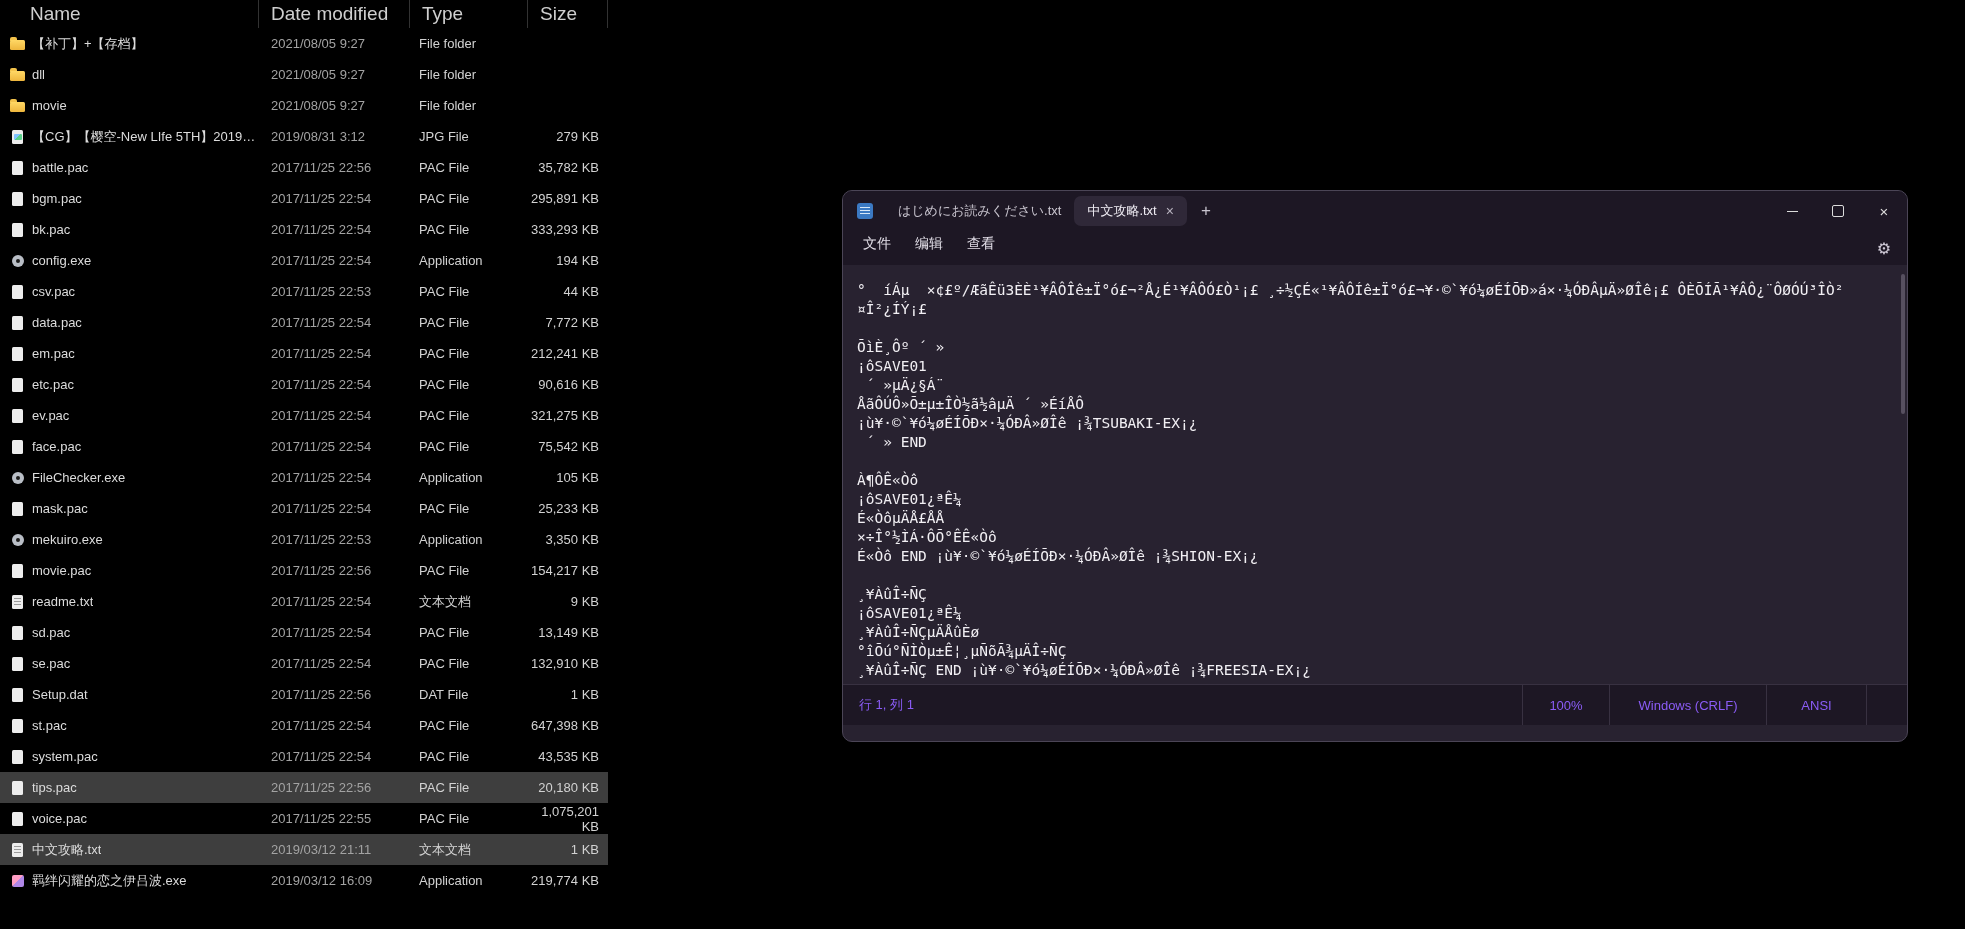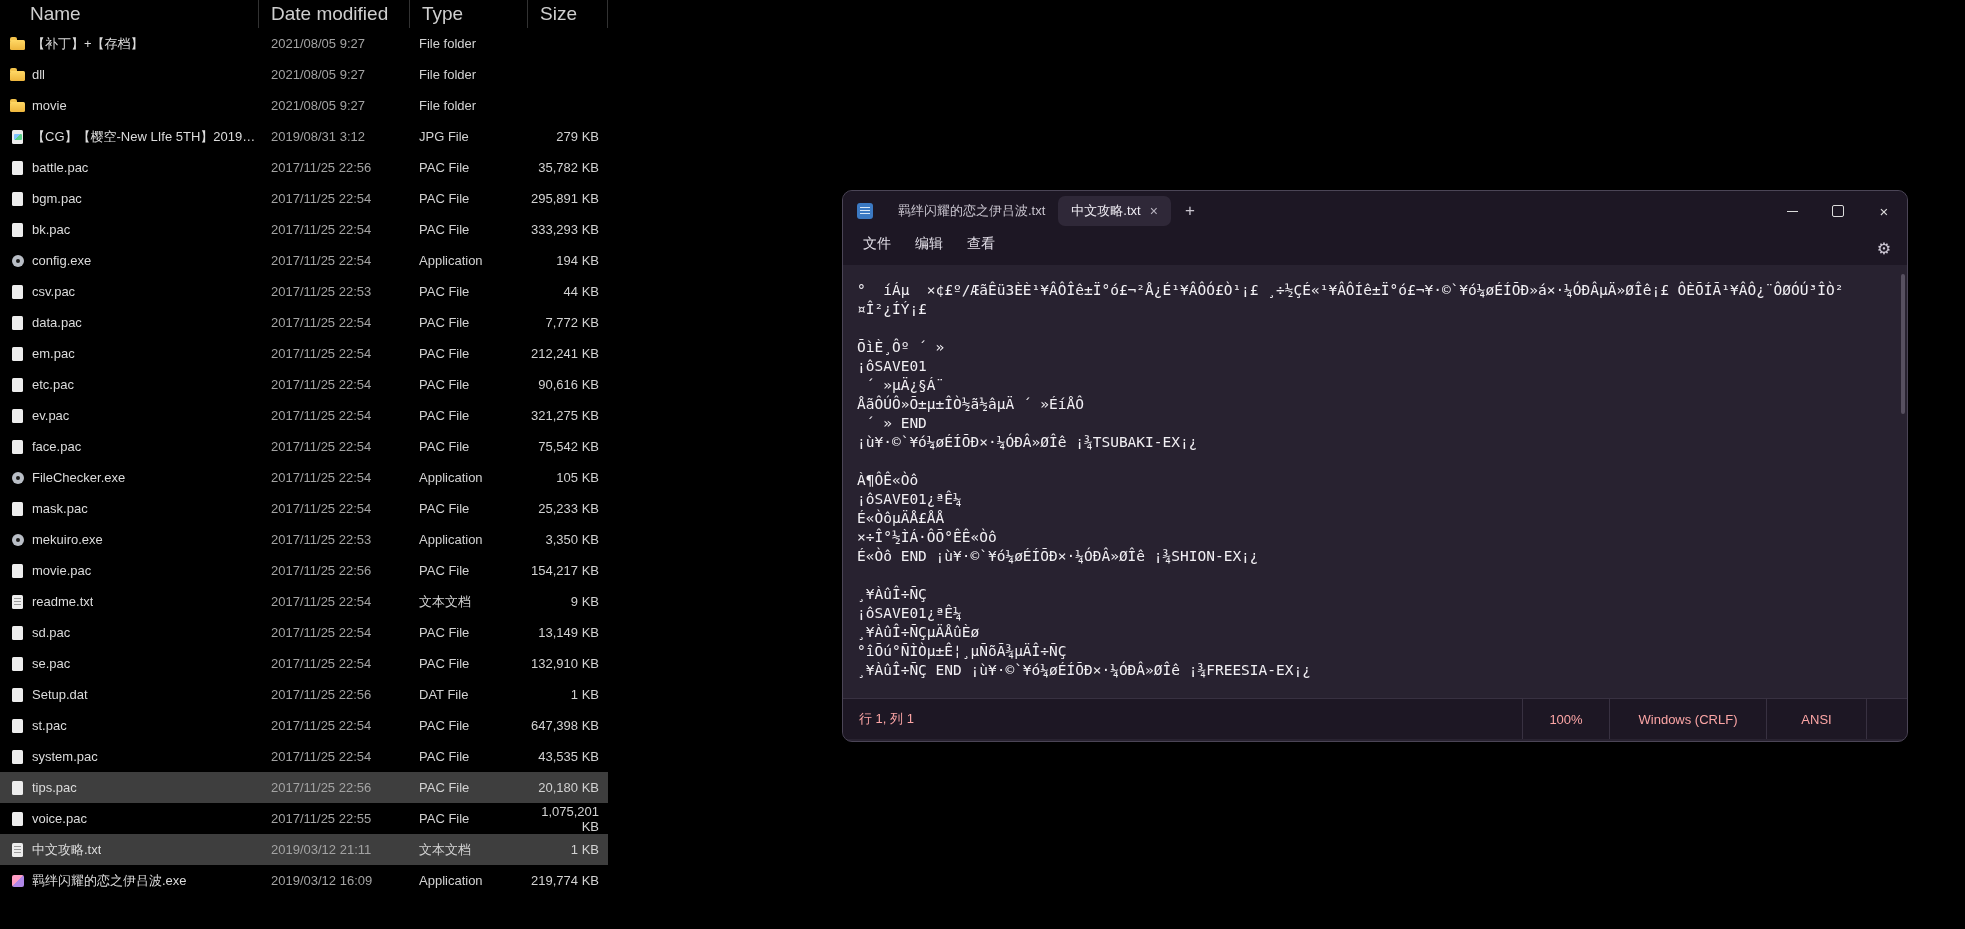--- a/index.html
+++ b/index.html
@@ -60,22 +60,22 @@
   .menu-item{padding:4px 12px;color:#e3dfe8;font-size:14px;border-radius:5px;}
   .gear{position:absolute;right:16px;top:0;height:34px;display:flex;align-items:center;color:#cfc9d6;font-size:16px;}
 
   .editor{position:absolute;top:74px;left:0;right:0;bottom:40px;background:#282230;overflow:hidden;}
   .editor-text{padding:16px 24px 0 14px;font-family:"DejaVu Sans Mono","Liberation Mono",monospace;
     font-size:14.5px;line-height:19px;color:#f2f0f4;}
   .line{white-space:pre;}
   .scrollbar{position:absolute;top:74px;right:2px;width:5px;bottom:40px;}
   .scroll-thumb{position:absolute;top:9px;right:0;width:4px;height:140px;background:#575060;border-radius:2px;}
 
-  .statusbar{position:absolute;left:0;right:0;bottom:2px;height:40px;background:#1d1724;border-top:1px solid #383141;
-    display:flex;align-items:stretch;color:#fca5a5;font-size:13px;}
+  .statusbar{position:absolute;left:0;right:0;bottom:16px;height:40px;background:#1d1724;border-top:1px solid #383141;
+    display:flex;align-items:stretch;color:#8b5cf6;font-size:13px;}
   .sb-left{display:flex;align-items:center;padding-left:16px;}
   .sb-right{margin-left:auto;display:flex;}
   .sb-seg{display:flex;align-items:center;justify-content:center;border-left:1px solid #383141;box-sizing:border-box;}
   .sb-zoom{width:87px;}
   .sb-eol{width:157px;}
   .sb-enc{width:100px;}
   .sb-pad{width:41px;}
 </style>
 </head>
 <body>
@@ -369,21 +369,21 @@
   </div>
 </div>
 </div>
 
 <div class="notepad">
 
   <div class="titlebar">
     <span class="np-icon"></span>
 
     <div class="tab">
-      <span>羁绊闪耀的恋之伊吕波.txt</span>
+      <span>はじめにお読みください.txt</span>
     </div>
 
     <div class="tab active">
       <span>中文攻略.txt</span>
       <span class="tab-close">×</span>
     </div>
 
     <div class="newtab">+</div>
 
     <div class="wincontrols">
@@ -406,22 +406,22 @@
 
   <div class="editor">
     <div class="editor-text">
         <div class="line">°  íÁµ  ×¢£º/ÆãÊü3ÈÈ¹¥ÂÔÎê±Ï°ó£¬²Å¿É¹¥ÂÔÓ£Ò¹¡£ ¸÷½ÇÉ«¹¥ÂÔÍê±Ï°ó£¬¥·©`¥ó¼øÉÍÕÐ»á×·¼ÓÐÂµÄ»ØÎê¡£ ÔÈÕÍÃ¹¥ÂÔ¿¨ÔØÓÚ³ÎÒ²</div>
         <div class="line">¤Î²¿ÍÝ¡£</div>
         <div class="line">&nbsp;</div>
         <div class="line">ÕìÈ¸Ôº ´ »</div>
         <div class="line">¡ôSAVE01</div>
         <div class="line"> ´ »µÄ¿§Á¨</div>
         <div class="line">ÅãÔÚÔ»Õ±µ±ÎÒ½ã½âµÄ ´ »ÉíÅÔ</div>
+        <div class="line">¡ù¥·©`¥ó¼øÉÍÕÐ×·¼ÓÐÂ»ØÎê ¡¾TSUBAKI-EX¡¿</div>
         <div class="line"> ´ » END</div>
-        <div class="line">¡ù¥·©`¥ó¼øÉÍÕÐ×·¼ÓÐÂ»ØÎê ¡¾TSUBAKI-EX¡¿</div>
         <div class="line">&nbsp;</div>
         <div class="line">À¶ÔÊ«Òô</div>
         <div class="line">¡ôSAVE01¿ªÊ¼</div>
         <div class="line">É«ÒôµÄÅ£ÅÅ</div>
         <div class="line">×÷Î°½ÌÁ·ÔÕ°ÊÊ«Òô</div>
         <div class="line">É«Òô END ¡ù¥·©`¥ó¼øÉÍÕÐ×·¼ÓÐÂ»ØÎê ¡¾SHION-EX¡¿</div>
         <div class="line">&nbsp;</div>
         <div class="line">¸¥ÀûÎ÷ÑÇ</div>
         <div class="line">¡ôSAVE01¿ªÊ¼</div>
         <div class="line">¸¥ÀûÎ÷ÑÇµÄÅûÈø</div>

